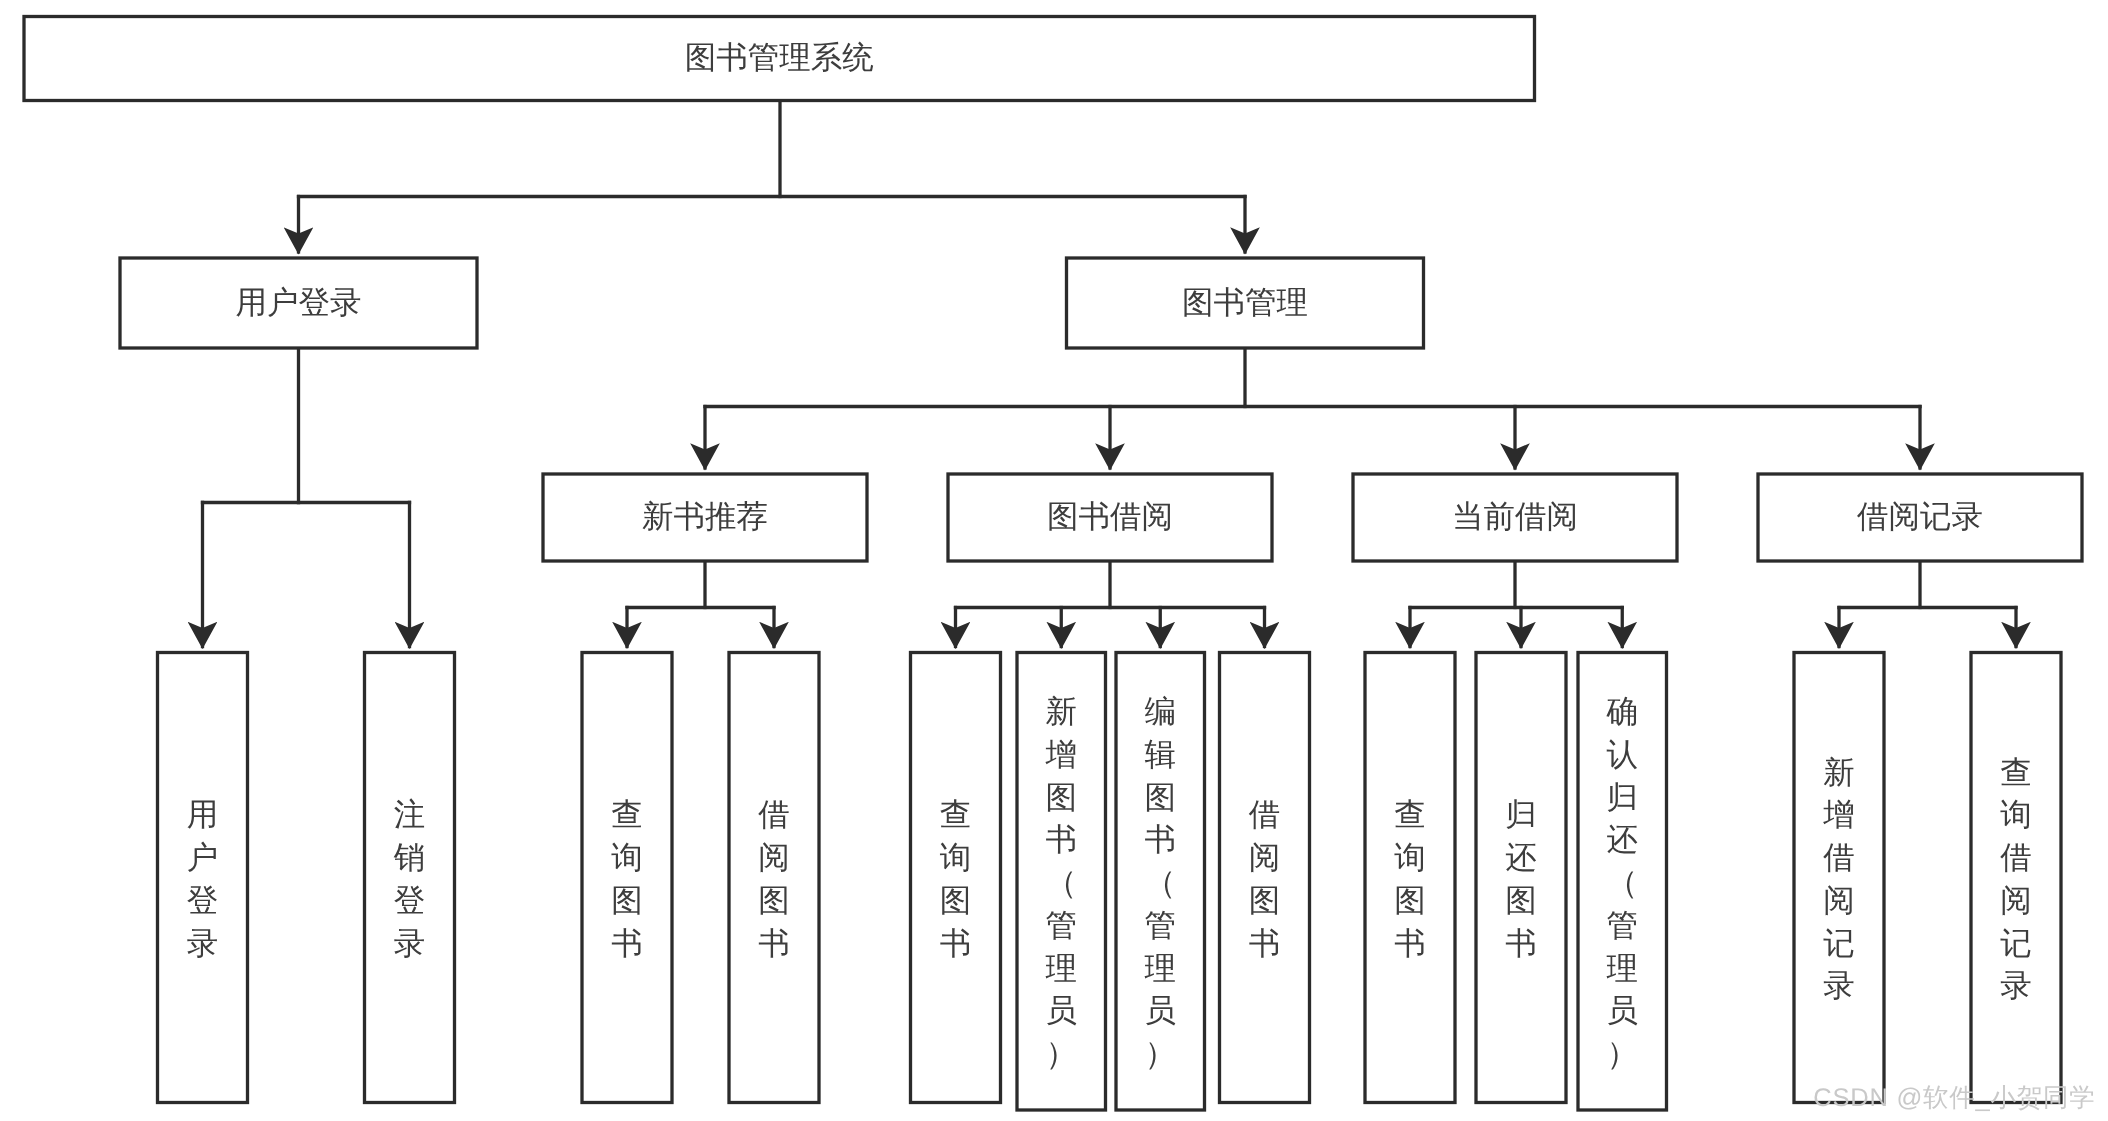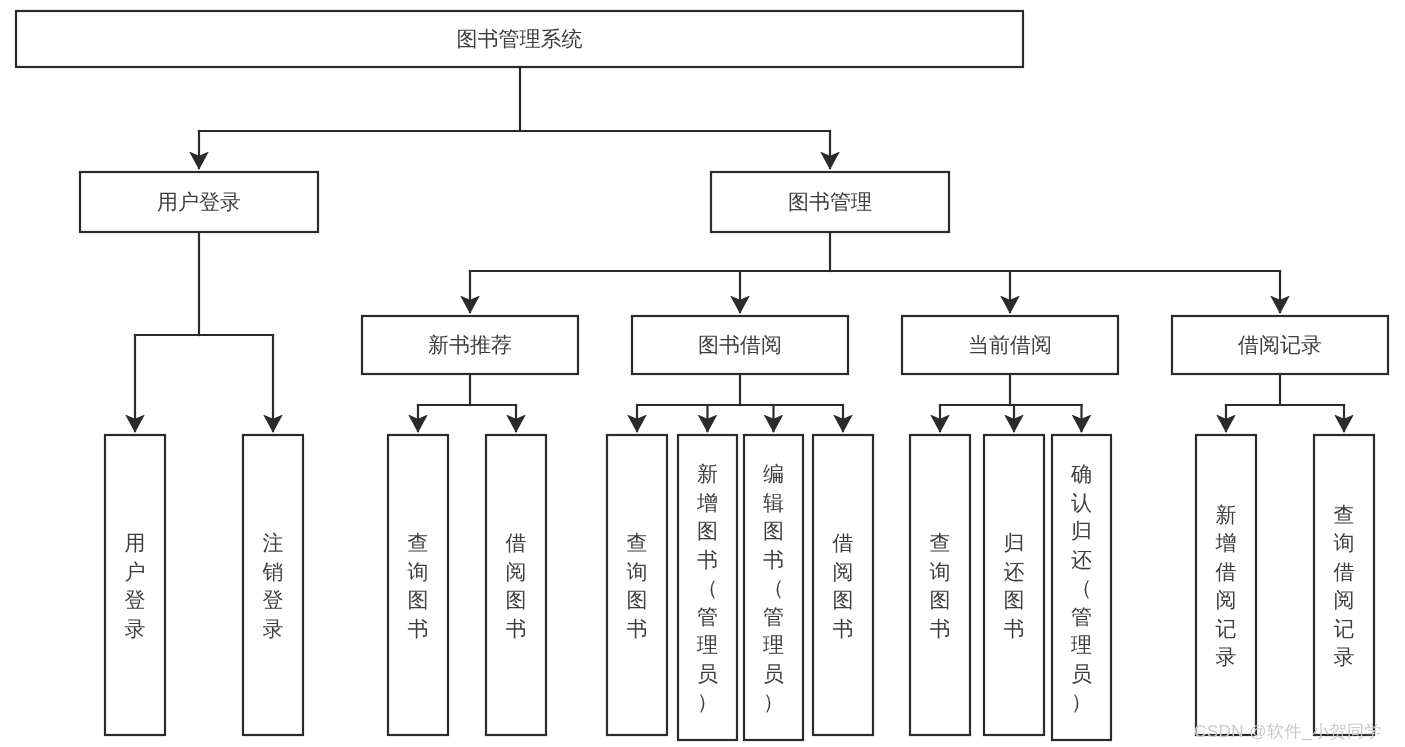--- a/index.html
+++ b/index.html
@@ -50,21 +50,21 @@
     stroke-width: 2.2;
     fill: none;
     stroke-linecap: square;
   }
   .arrow-head {
     fill: #2b2b2b;
     stroke: none;
   }
   .watermark {
     position: absolute;
-    right: 23px;
+    right: 8px;
     bottom: 4px;
     font-family: "Liberation Sans", "DejaVu Sans", sans-serif;
     font-size: 17px;
     color: #c9c9c9;
     letter-spacing: 0.5px;
     white-space: nowrap;
     user-select: none;
   }
 </style>
 </head>

